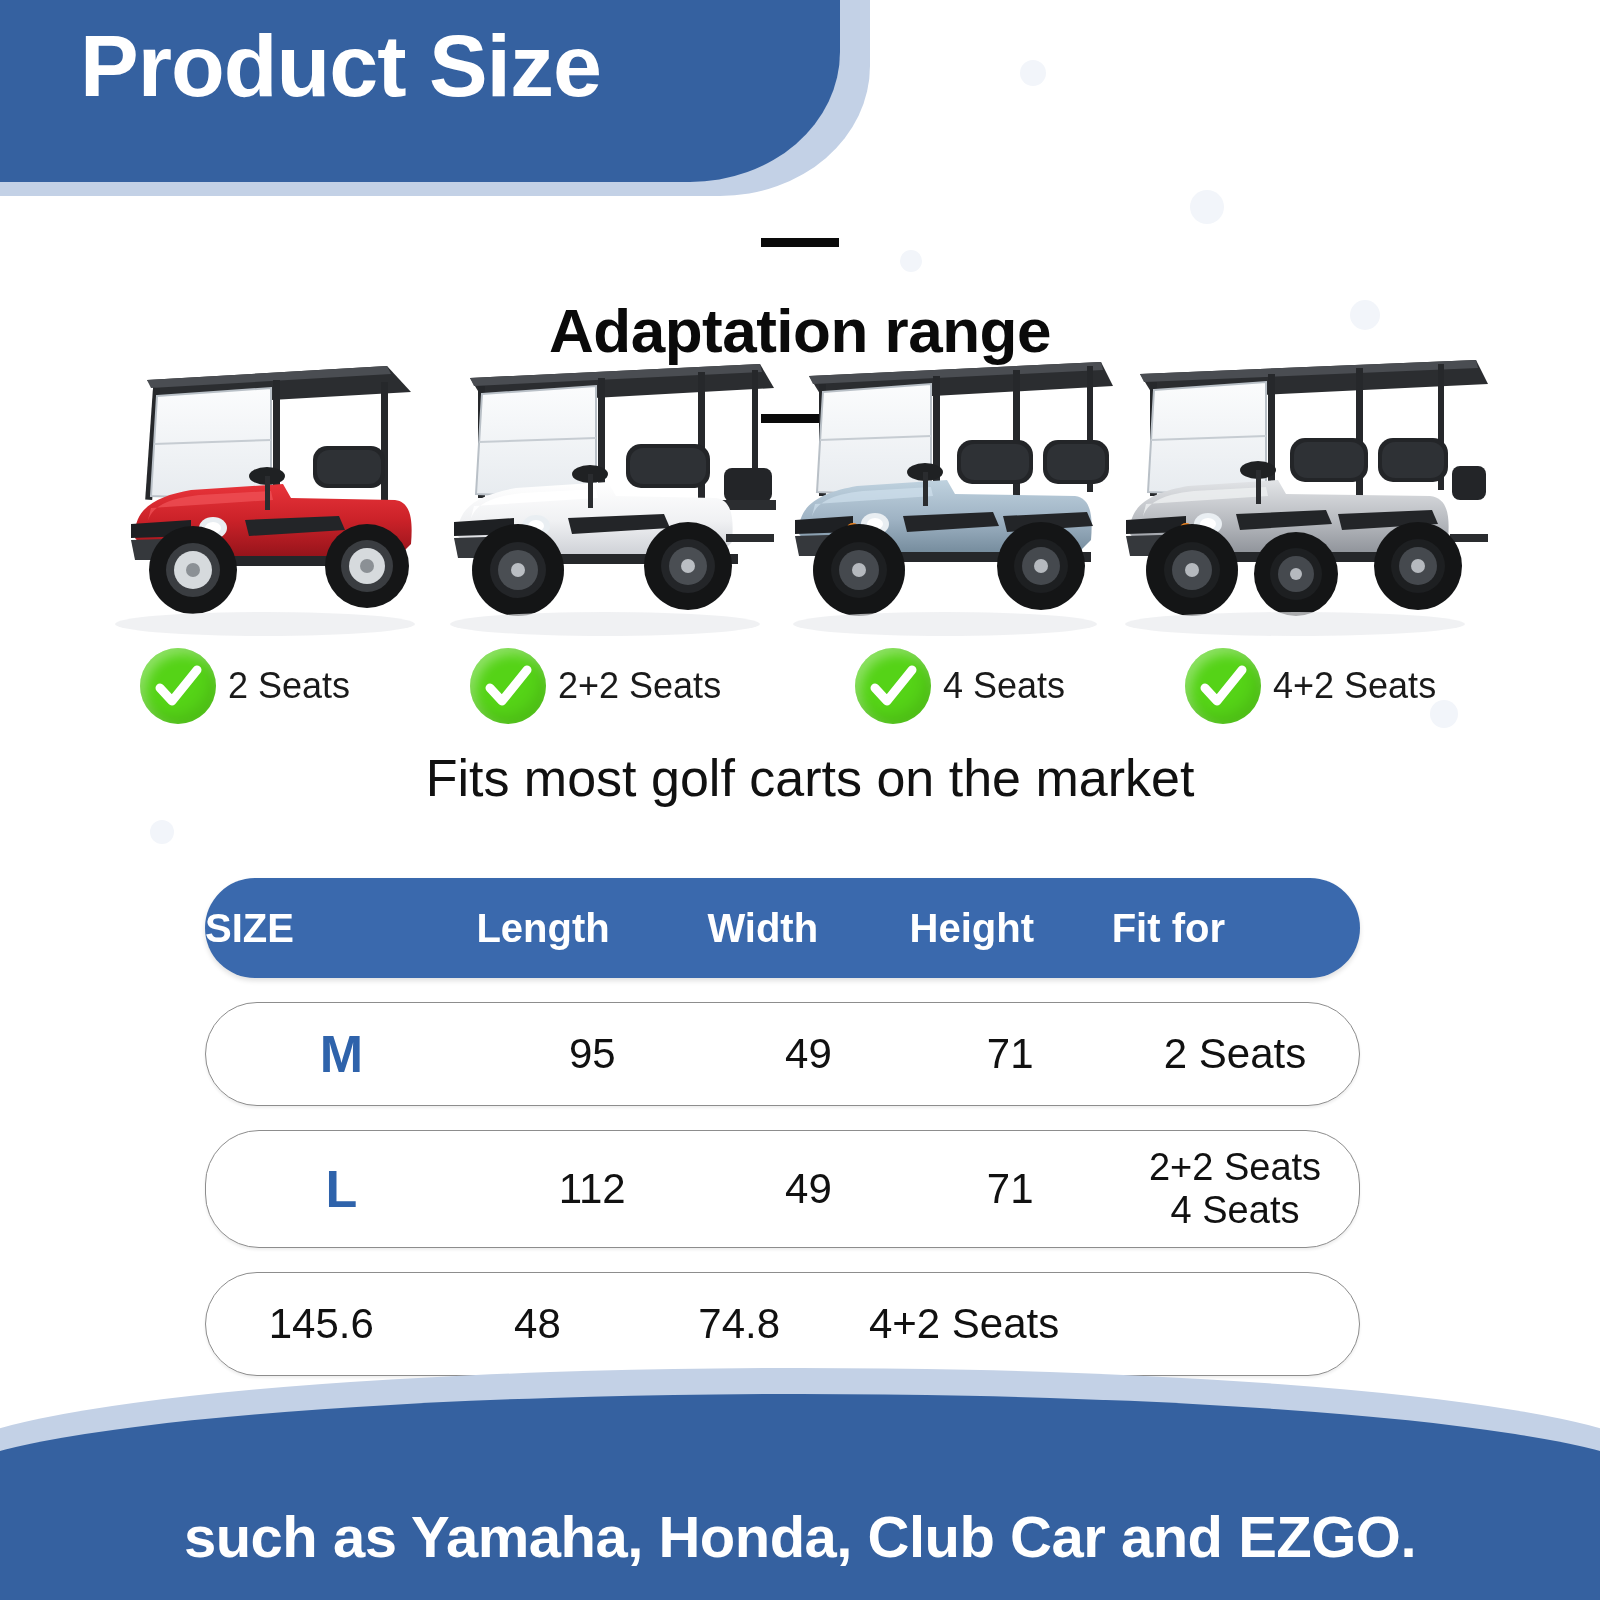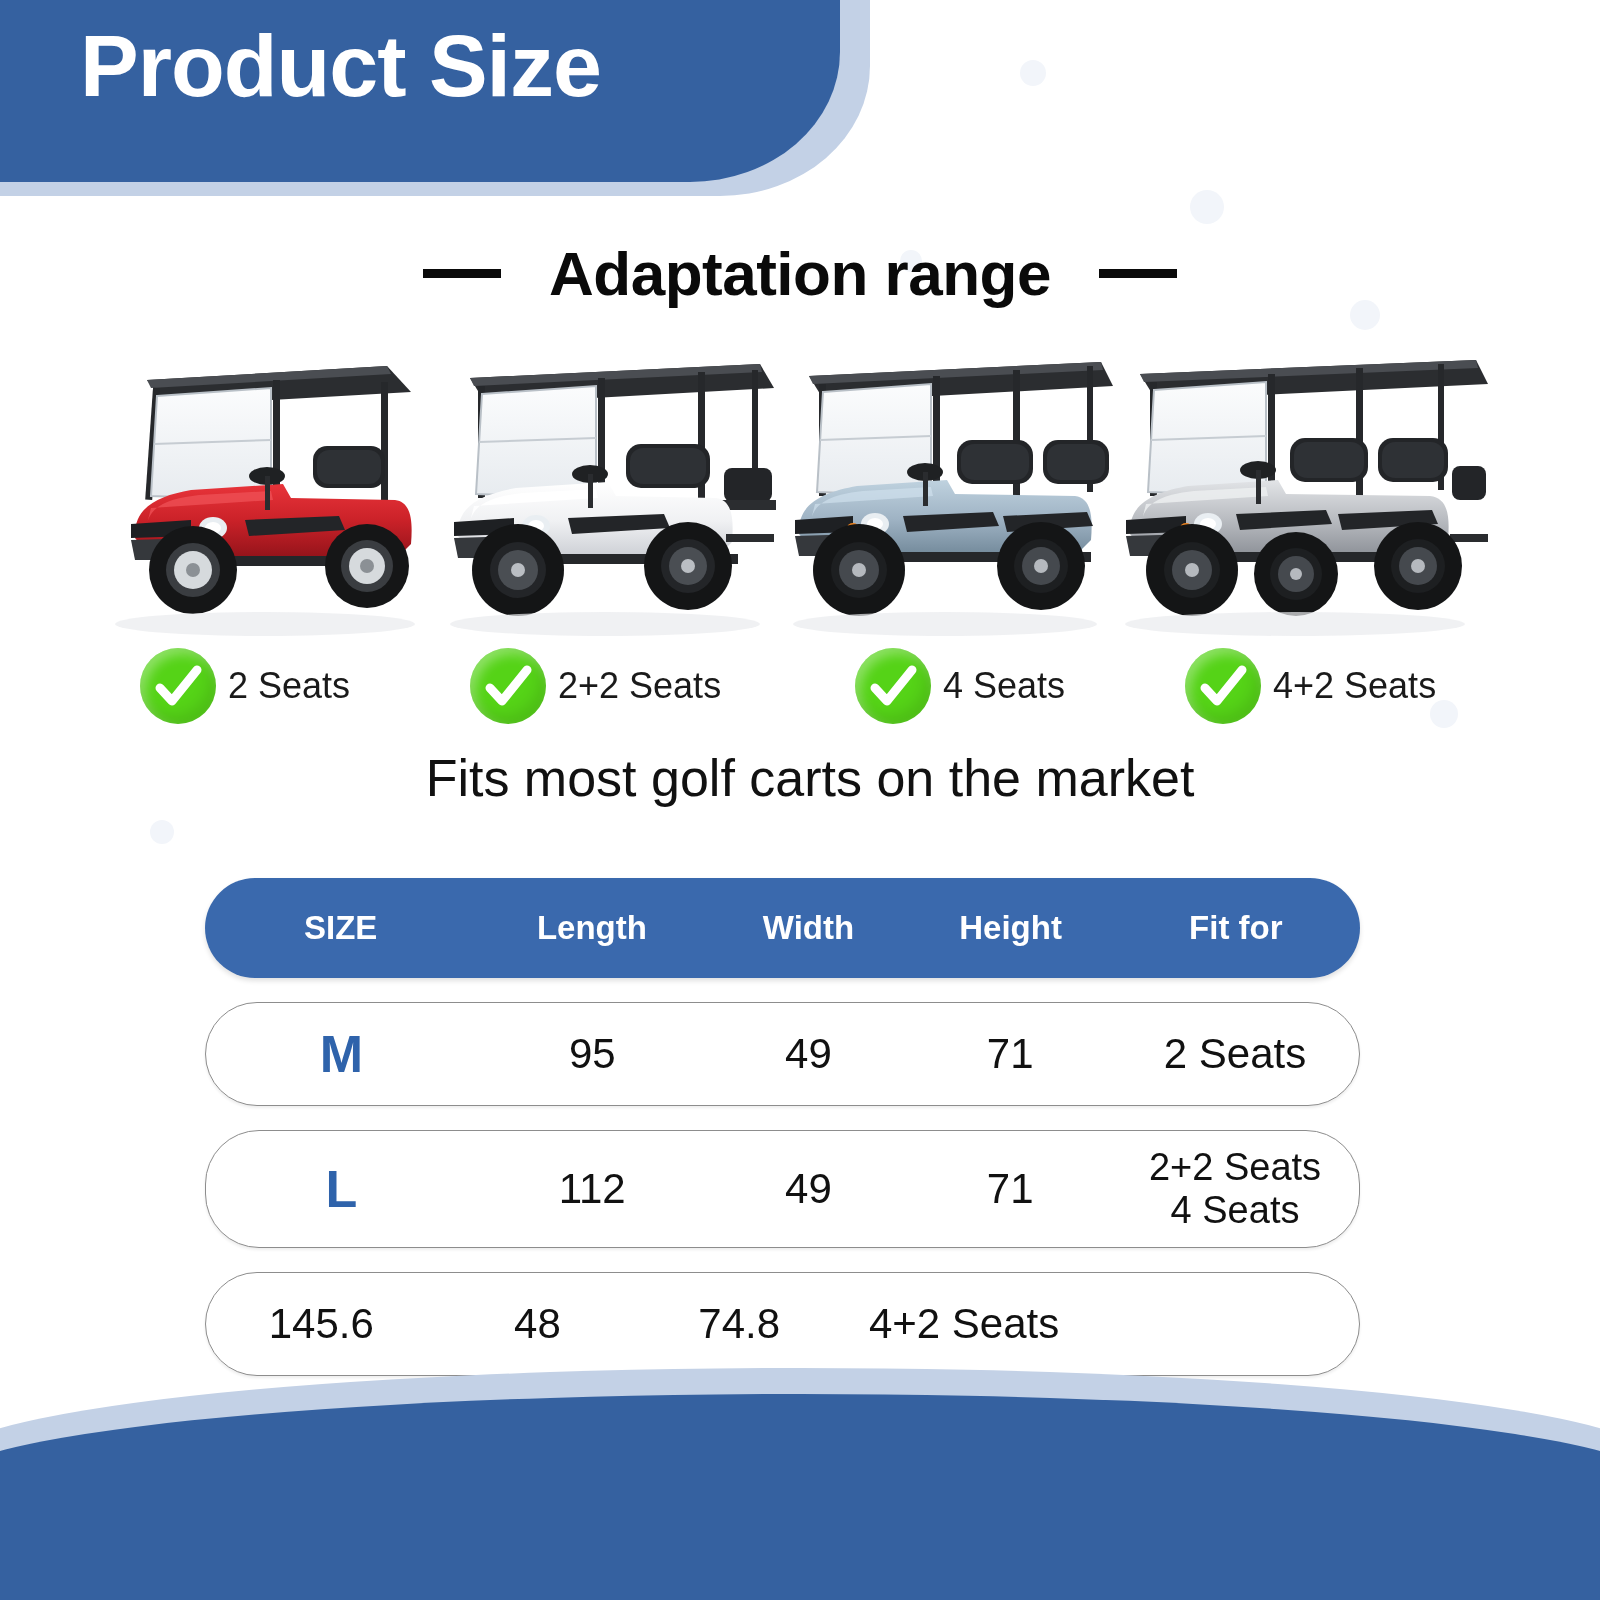--- a/index.html
+++ b/index.html
@@ -35,21 +35,21 @@
     white-space:nowrap;
     margin-left:32px;
   }
 
   
   .deco { position:absolute; border-radius:50%; background:#f2f5fa; }
 
   
   .adapt-row {
     position:absolute; top:238px; left:0; width:1600px;
-    display:flex; align-items:center; justify-content:center; gap:48px;
+    display:flex; align-items:center; justify-content:center; gap:48px;flex-direction:column;
   }
   .adapt-dash { width:78px; height:9px; background:#0a0a0a; }
   .adapt-title {
     font-size:62px; font-weight:bold; color:#0a0a0a;
     letter-spacing:-0.5px; white-space:nowrap;
   }
 
   
   .carts { position:absolute; top:338px; left:0; width:1600px; height:320px; }
   .cart { position:absolute; bottom:0; }
@@ -77,22 +77,22 @@
   }
 
   
   .table { position:absolute; top:878px; left:205px; width:1155px; }
   .thead {
     height:100px; background:#3a69ad; border-radius:52px;
     display:flex; align-items:center;
     box-shadow:0 3px 5px rgba(0,0,0,.12);
   }
   .th {
-    color:#fff; font-size:33px; font-weight:bold;
-    text-align:center; white-space:nowrap;
+    color:#fff; font-size:40px; font-weight:bold;
+    text-align:left; white-space:nowrap;
   }
   .trow {
     margin-top:24px; height:104px;
     border:1.5px solid #8d8d8d; border-radius:54px;
     display:flex; align-items:center; background:#fff;
     box-shadow:0 2px 3px rgba(0,0,0,.07);
   }
   .trow.tall { height:118px; }
   .td { text-align:center; font-size:42px; color:#111; white-space:nowrap; }
   .td.size {
@@ -425,13 +425,14 @@
     <div class="td c2">145.6</div>
     <div class="td c3">48</div>
     <div class="td c4">74.8</div>
     <div class="td c5">4+2 Seats</div>
   </div>
 </div>
 
 <div class="footer-wrap">
   <div class="footer-shadow"></div>
   <div class="footer-band"></div>
+  <div class="footer-text">such as Yamaha, Honda, Club Car and EZGO.</div>
 </div>
 
 </body></html>

